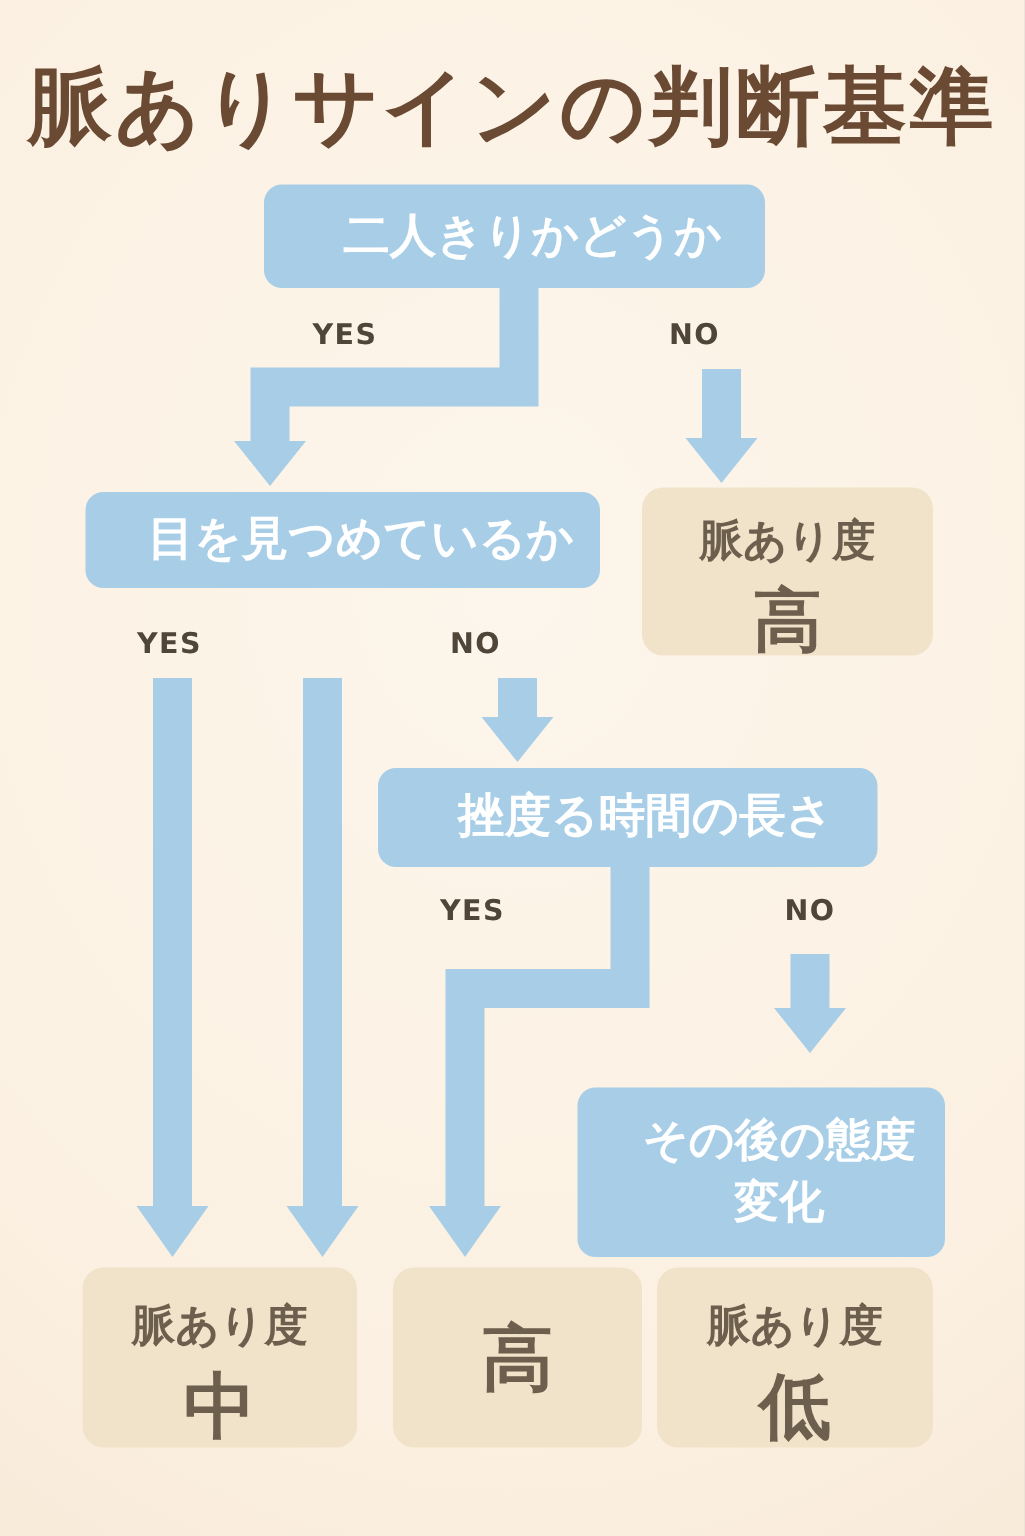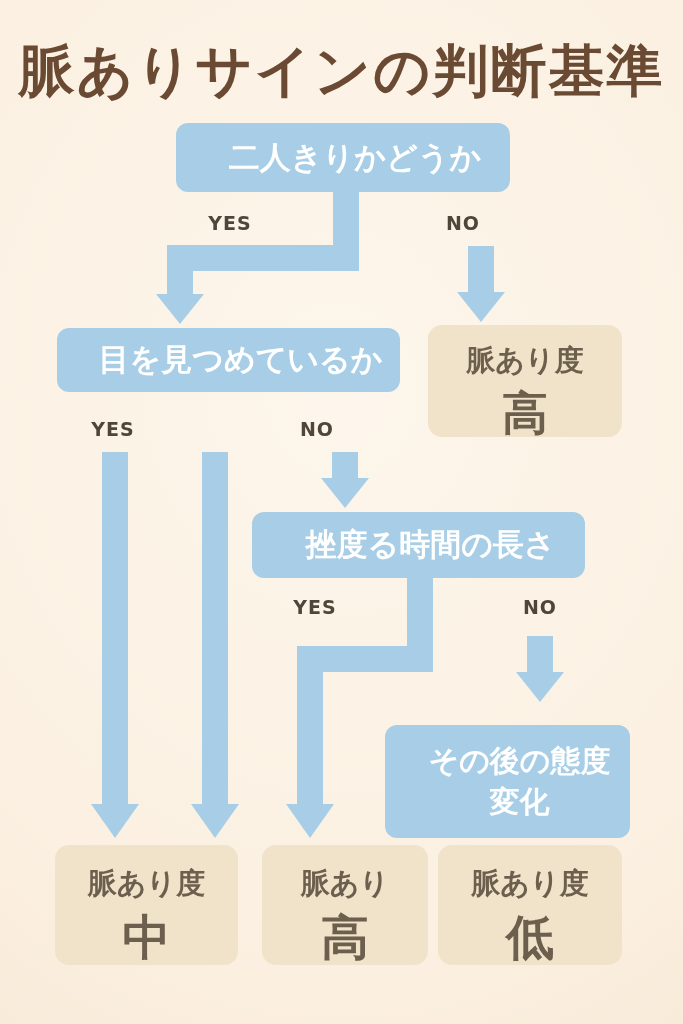--- a/index.html
+++ b/index.html
@@ -150,21 +150,20 @@
     <span class="caption">脈あり度</span>
     <span class="value" style="font-size:46px;">高</span>
   </div>
 
   <div class="rbox" style="left:55px; top:845px; width:183px; height:120px;">
     <span class="caption">脈あり度</span>
     <span class="value">中</span>
   </div>
 
   <div class="rbox" style="left:262px; top:845px; width:166px; height:120px;">
-    <span class="caption">脈あり</span>
     <span class="value">高</span>
   </div>
 
   <div class="rbox" style="left:438px; top:845px; width:184px; height:120px;">
     <span class="caption">脈あり度</span>
     <span class="value">低</span>
   </div>
 
 </div>
 

